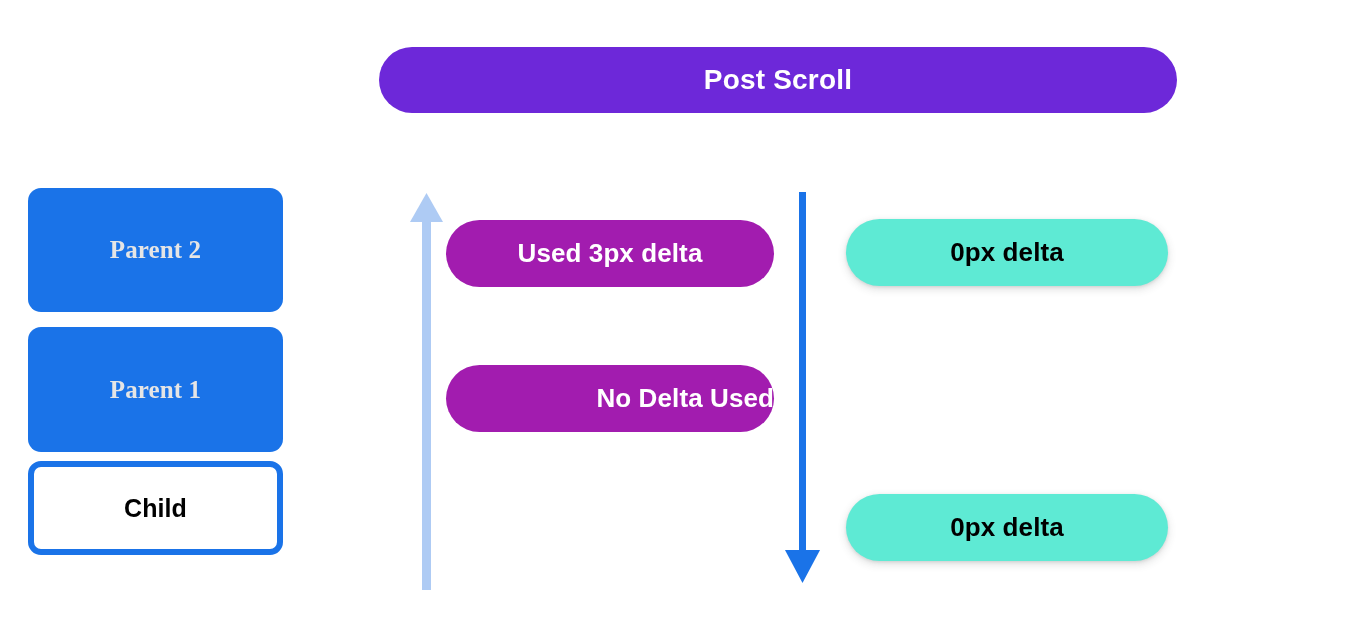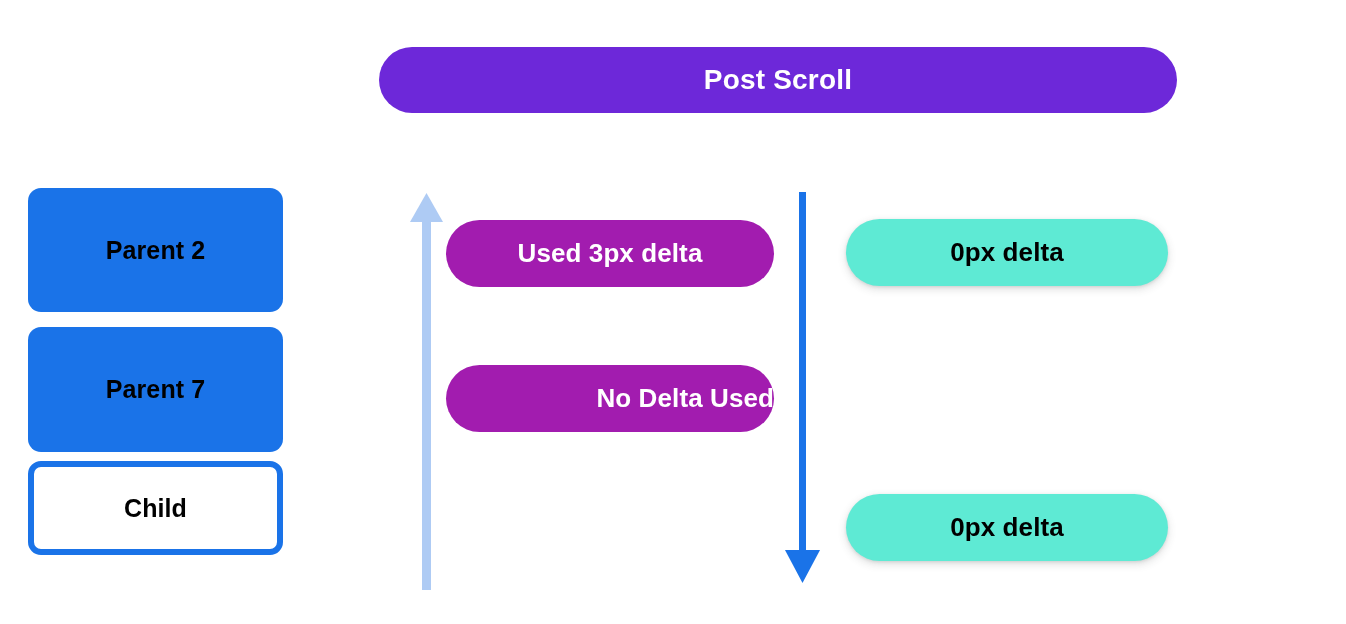--- a/index.html
+++ b/index.html
@@ -53,21 +53,21 @@
   }
   .node-box .label {
     font-size: 25px;
     font-weight: bold;
     letter-spacing: 0.1px;
   }
   .node-filled {
     background: #1a73e8;
     border: none;
   }
-  .node-filled .label { color: #000000; }
+  .node-filled .label { color: #e5e5e5; font-family: Liberation Serif, serif; }
 
   .node-outlined {
     background: #ffffff;
     border: 6px solid #1a73e8;
   }
   .node-outlined .label { color: #000000; }
 
   #node-parent2 { top: 188px;  height: 124px; }
   #node-parent1 { top: 327px;  height: 125px; }
   #node-child   { top: 461px;  height: 94px; }
@@ -128,21 +128,21 @@
 
   <div class="header-pill">
     <span class="label">Post Scroll</span>
   </div>
 
   <div class="node-box node-filled" id="node-parent2">
     <span class="label">Parent 2</span>
   </div>
 
   <div class="node-box node-filled" id="node-parent1">
-    <span class="label">Parent 7</span>
+    <span class="label">Parent 1</span>
   </div>
 
   <div class="node-box node-outlined" id="node-child">
     <span class="label">Child</span>
   </div>
 
   <svg class="arrow" style="left:405px; top:190px;" width="44" height="400" viewBox="0 0 44 400">
     <rect x="17" y="28" width="9" height="372" fill="#aecbf4"></rect>
     <polygon points="21.5,3 38,32 5,32" fill="#aecbf4"></polygon>
   </svg>

